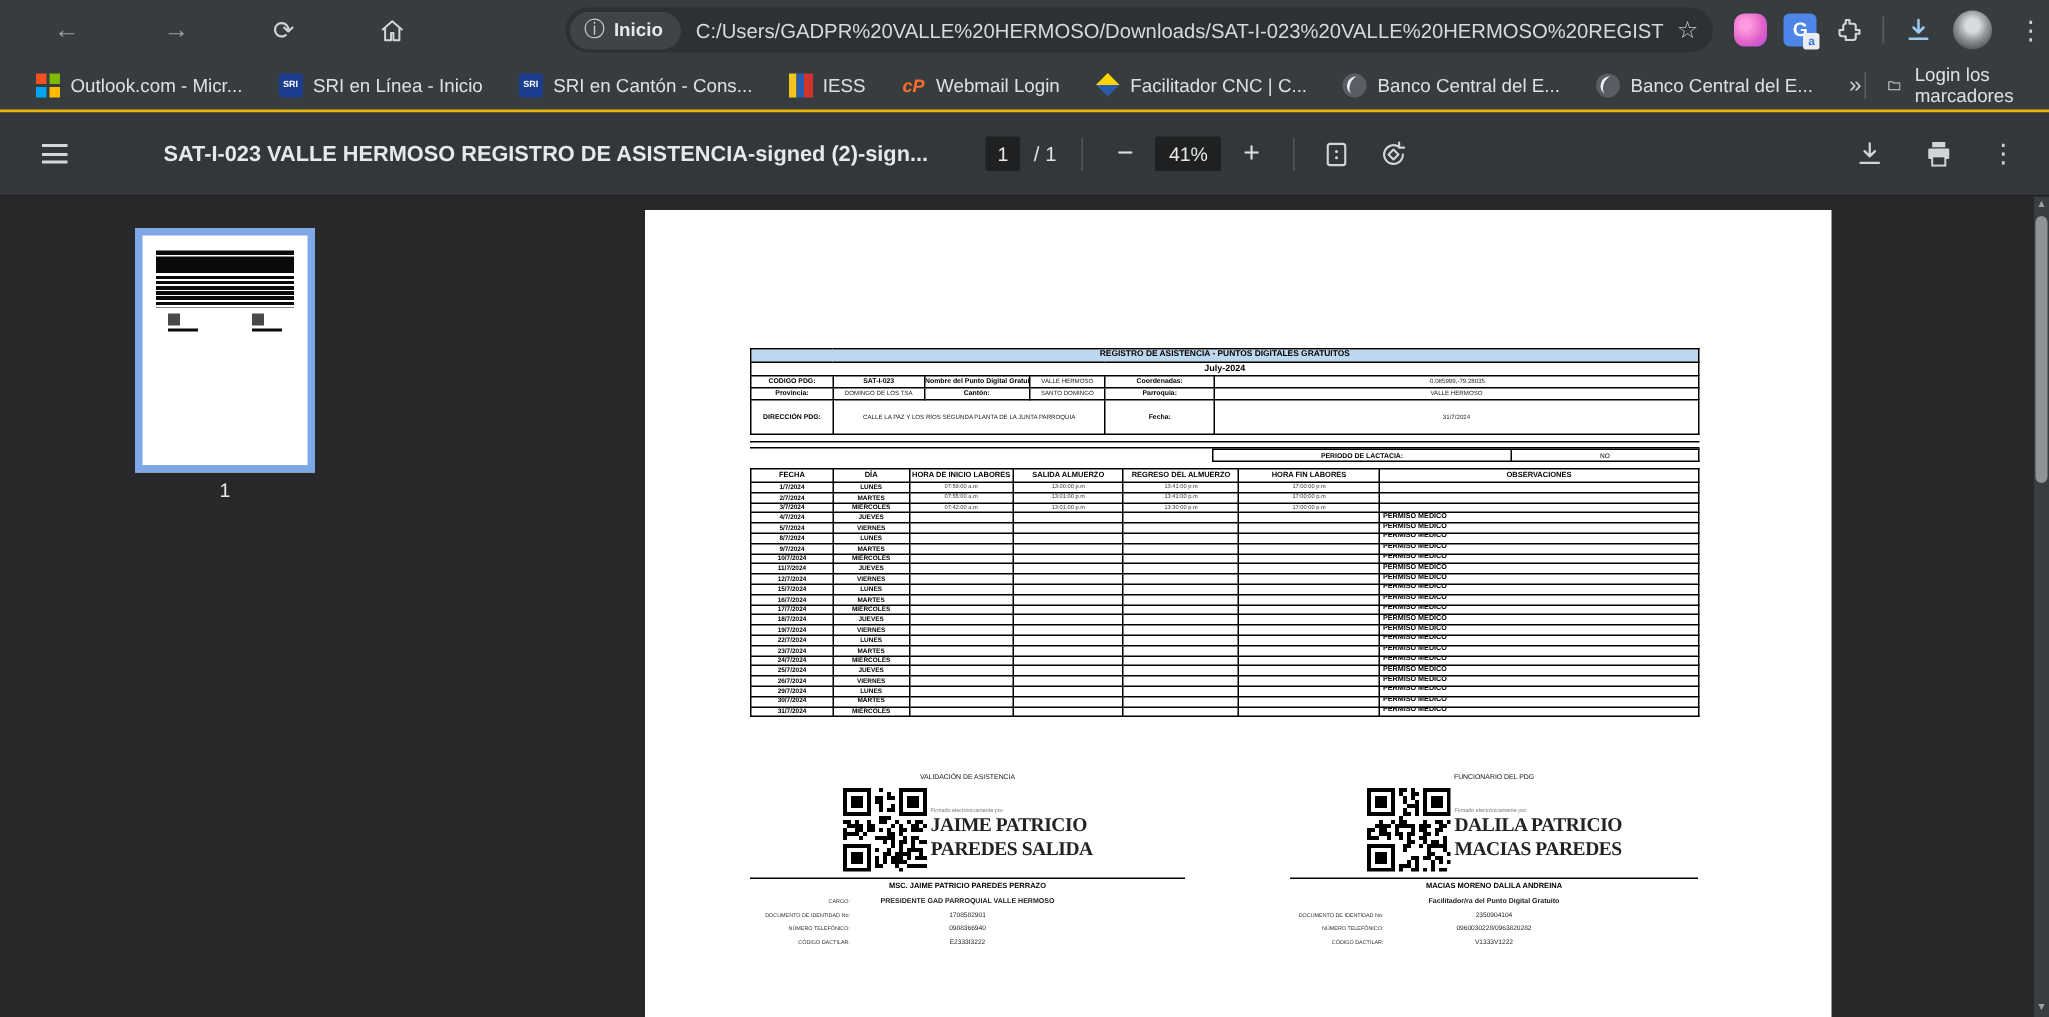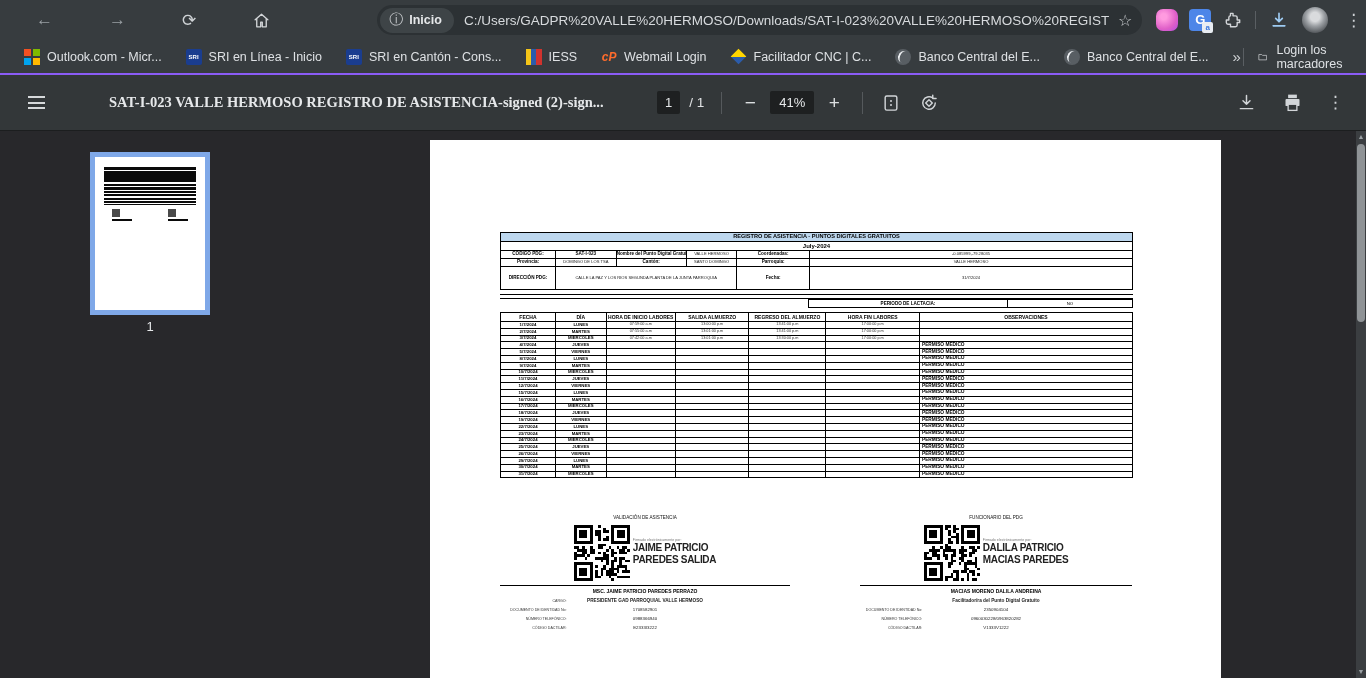--- a/index.html
+++ b/index.html
@@ -28,21 +28,21 @@
                    background:#e9edf2; color:#3c78dc; font-size:8px; line-height:11px; border-radius:2px; }
   .ext-puzzle { width:22px; height:22px; display:flex; align-items:center; justify-content:center; }
   .vsep { width:1px; height:18px; background:#5a5f63; }
   .dl-blue { width:24px; height:24px; display:flex; align-items:center; justify-content:center; }
   .avatar { width:26px; height:26px; border-radius:50%;
             background:radial-gradient(circle at 50% 38%, #d9dbdd 22%, #9b9fa3 45%, #54585c 78%); }
   .kebab { color:#cfd3d6; font-size:17px; padding:0 14px 0 6px; }
 
   
   .bookbar { height:35px; background:#373c3f; display:flex; align-items:center; padding:0 16px 0 24px;
-             border-bottom:2px solid #8b5cf6; }
+             border-bottom:2px solid #eab308; }
   .bm { display:flex; align-items:center; gap:7px; margin-right:24px; color:#dee1e4; font-size:12.5px; white-space:nowrap; }
   .fav { width:16px; height:16px; flex:0 0 auto; }
   .fav-ms { display:grid; grid-template-columns:7px 7px; grid-gap:2px; }
   .fav-ms span { width:7px; height:7px; }
   .fav-sri { background:#1a3d8f; border-radius:2px; color:#fff; font-size:6px; font-weight:700;
              display:flex; align-items:center; justify-content:center; }
   .fav-iess { display:flex; }
   .fav-iess span { flex:1; }
   .fav-cp { color:#ff6c2c; font-weight:700; font-style:italic; font-size:12px; line-height:16px; text-align:center; }
   .fav-cnc { position:relative; }
@@ -53,21 +53,21 @@
              border-left:2px solid #eef1f3; border-radius:50%; transform:rotate(20deg); }
   .bm-spacer { flex:1; }
   .chev { color:#cfd2d5; font-size:15px; margin-right:2px; }
   .allmarks { display:flex; align-items:center; gap:9px; color:#dee1e4; font-size:12.5px; margin-left:14px; }
 
   
   .pdfbar { height:56px; background:#333739; display:flex; align-items:center; color:#e6e8ea;
             border-bottom:1px solid #1c1e1f; }
   .hamb { margin-left:28px; display:flex; flex-direction:column; gap:3.5px; }
   .hamb span { width:17px; height:2px; background:#d6d9db; }
-  .pdf-title { margin-left:64px; font-size:14.5px; font-weight:700; width:548px; white-space:nowrap; overflow:hidden;font-family:Liberation Serif, serif; }
+  .pdf-title { margin-left:64px; font-size:14.5px; font-weight:700; width:548px; white-space:nowrap; overflow:hidden; }
   .pagebox { background:#1e2021; padding:4px 8px; font-size:13px; border-radius:2px; }
   .pg-rest { margin-left:9px; font-size:13.5px; color:#e0e2e4; }
   .tsep { width:1px; height:22px; background:#55595c; margin:0 17px; }
   .zbtn { font-size:19px; color:#dcdfe1; width:22px; text-align:center; }
   .zoombox { background:#1e2021; padding:4px 9px; font-size:13px; margin:0 9px; border-radius:2px; }
   .ticon { width:22px; height:22px; display:flex; align-items:center; justify-content:center; }
   .pdf-spacer { flex:1; }
   .rgt { display:flex; align-items:center; gap:24px; margin-right:22px; }
 
   
@@ -117,21 +117,21 @@
   
   .sigs { position:absolute; left:70px; top:375px; width:633px; color:#000; }
   .sigblk { position:absolute; top:0; }
   .sigL { left:0; width:290px; }
   .sigR { left:360px; width:272px; }
   .sig-head { text-align:center; font-size:4.6px; color:#111; }
   .stamp { margin-top:5px; display:flex; justify-content:center; align-items:flex-start; gap:3px; height:58px; }
   .qr { width:56px; height:56px; flex:0 0 auto; }
   .stamp-txt { padding-top:13px; }
   .stamp-small { font-size:3.6px; color:#7a7a7a; }
-  .stamp-name { font-family:Liberation Sans, sans-serif; font-weight:700; font-size:10px;
+  .stamp-name { font-family:Liberation Serif, serif; font-weight:700; font-size:13px;
                 line-height:1.2; color:#222; letter-spacing:-0.3px; }
   .sig-line { border-top:1.5px solid #000; margin-top:2px; }
   .sig-name { text-align:center; font-weight:700; font-size:5px; margin-top:2px; }
   .sig-rows { margin-top:2px; }
   .srow { display:flex; height:9px; align-items:center; }
   .srow .sl { width:24%; text-align:right; font-size:3.6px; color:#333; padding-right:3px; }
   .srow .sv { width:52%; text-align:center; font-size:4.4px; color:#222; }
   .srow.bold .sv { font-weight:700; font-size:4.7px; }
 
   

